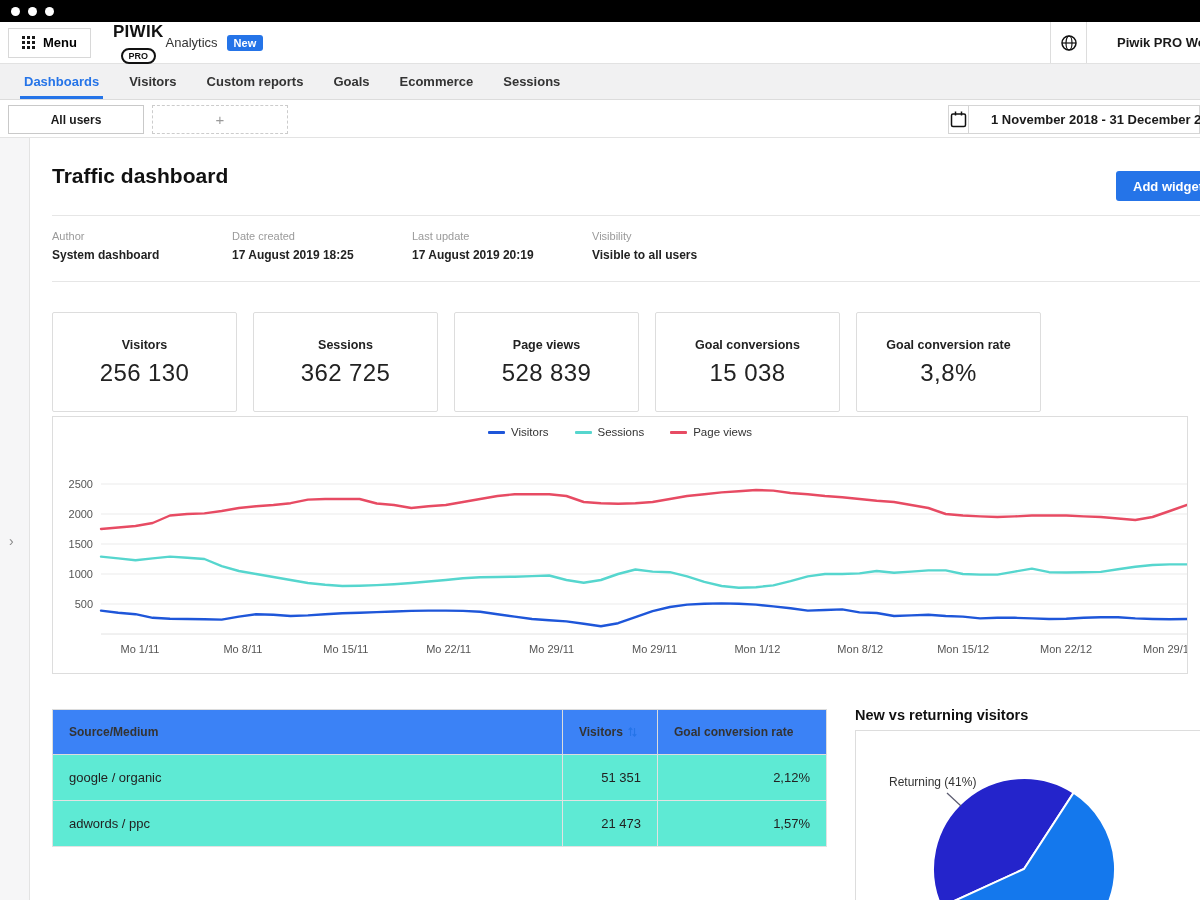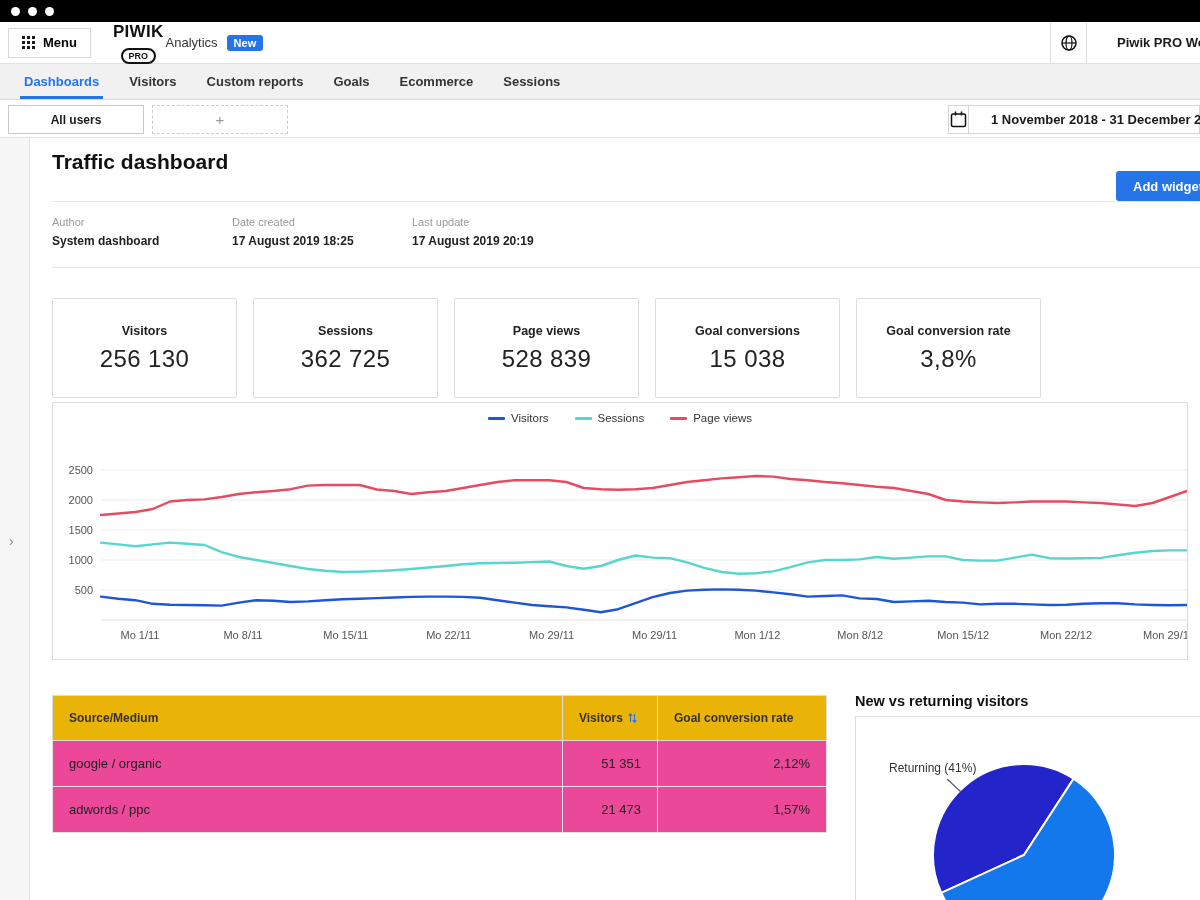--- a/index.html
+++ b/index.html
@@ -35,21 +35,21 @@
   .date-picker { position:absolute; left:948px; right:0; top:5px; height:29px; border:1px solid #d5d5d5; display:flex; align-items:stretch; background:#fff; cursor:pointer; }
   .cal-cell { width:37px; border-right:1px solid #d5d5d5; display:flex; align-items:center; justify-content:center; }
   .date-text { flex:1; display:flex; align-items:center; padding-left:22px; font-weight:700; font-size:13px; white-space:nowrap; }
 
   
   .content { display:flex; height:766px; }
   .rail { width:30px; background:#f6f6f7; border-right:1px solid #e3e3e3; position:relative; flex:none; }
   .rail-chevron { position:absolute; top:396px; left:9px; color:#8a8a8a; font-size:14px; cursor:pointer; line-height:1; }
   .main { flex:1; padding-left:22px; position:relative; overflow:hidden; background:#fff; }
 
-  .dash-title { margin-top:12px; font-size:21px; font-weight:700; color:#111; }
+  .dash-title { margin-top:26px; font-size:21px; font-weight:700; color:#111; }
   .add-widget-btn { position:absolute; top:33px; left:1086px; height:30px; padding:0 17px; background:var(--accent); color:#fff; font-weight:700; font-size:13px; border:none; border-radius:3px; white-space:nowrap; cursor:pointer; }
   .divider { border:none; border-top:1px solid #e6e6e6; margin-top:27px; }
   .divider2 { border:none; border-top:1px solid #e6e6e6; }
   .meta-row { display:flex; padding:14px 0 19px; }
   .meta-col { width:180px; }
   .meta-label { font-size:11px; color:#9a9a9a; margin-bottom:6px; }
   .meta-value { font-size:12px; font-weight:700; color:#222; }
 
   .kpi-row { display:flex; gap:16px; margin-top:30px; }
   .kpi-card { width:185px; flex:none; height:100px; border:1px solid #ddd; border-radius:2px; display:flex; flex-direction:column; align-items:center; justify-content:center; gap:7px; background:#fff; }
@@ -65,22 +65,22 @@
 
   .bottom-row { display:flex; gap:29px; margin-top:30px; }
   .widget-col-left { width:774px; flex:none; }
   .widget-col-right { width:386px; flex:none; }
   .widget-head { display:flex; justify-content:space-between; align-items:center; height:21px; }
   .widget-title { font-size:14.5px; font-weight:700; color:#111; }
   .dots-btn { display:flex; gap:3px; padding:5px 2px; cursor:pointer; align-items:center; }
   .dots-btn i { width:4px; height:4px; border-radius:50%; background:#1a1a1a; }
 
   table.src { width:774px; border-collapse:collapse; table-layout:fixed; margin-top:5px; }
-  table.src th { background:#eab308; border:1px solid #dcdcdc; height:45px; font-weight:700; font-size:12px; text-align:left; padding:0 16px; color:#333; }
-  table.src td { border:1px solid #e2e2e2; height:46px; padding:0 16px; font-size:13px; color:#222; background:#ec4899; }
+  table.src th { background:#3b82f6; border:1px solid #dcdcdc; height:45px; font-weight:700; font-size:12px; text-align:left; padding:0 16px; color:#333; }
+  table.src td { border:1px solid #e2e2e2; height:46px; padding:0 16px; font-size:13px; color:#222; background:#5eead4; }
   .col-src { width:510px; } .col-vis { width:95px; } .col-goal { width:169px; }
   .num { text-align:right; }
   th.sortable { color:var(--accent); cursor:pointer; }
   .sort-wrap { display:flex; align-items:center; gap:5px; }
 
   .pie-box { margin-top:5px; height:200px; border:1px solid #ddd; position:relative; background:#fff; }
   .pie-callout { position:absolute; left:33px; top:44px; font-size:12px; color:#333; white-space:nowrap; }
 </style>
 </head>
 <body>
@@ -177,20 +177,24 @@
         <div class="meta-label">Author</div>
         <div class="meta-value">System dashboard</div>
       </div>
       <div class="meta-col">
         <div class="meta-label">Date created</div>
         <div class="meta-value">17 August 2019 18:25</div>
       </div>
       <div class="meta-col">
         <div class="meta-label">Last update</div>
         <div class="meta-value">17 August 2019 20:19</div>
+      </div>
+      <div class="meta-col">
+        <div class="meta-label">Visibility</div>
+        <div class="meta-value">Visible to all users</div>
       </div>
     </div>
     <hr class="divider2">
 
     <div class="kpi-row">
       <div class="kpi-card">
         <div class="kpi-label">Visitors</div>
         <div class="kpi-value">256 130</div>
       </div>
       <div class="kpi-card">

